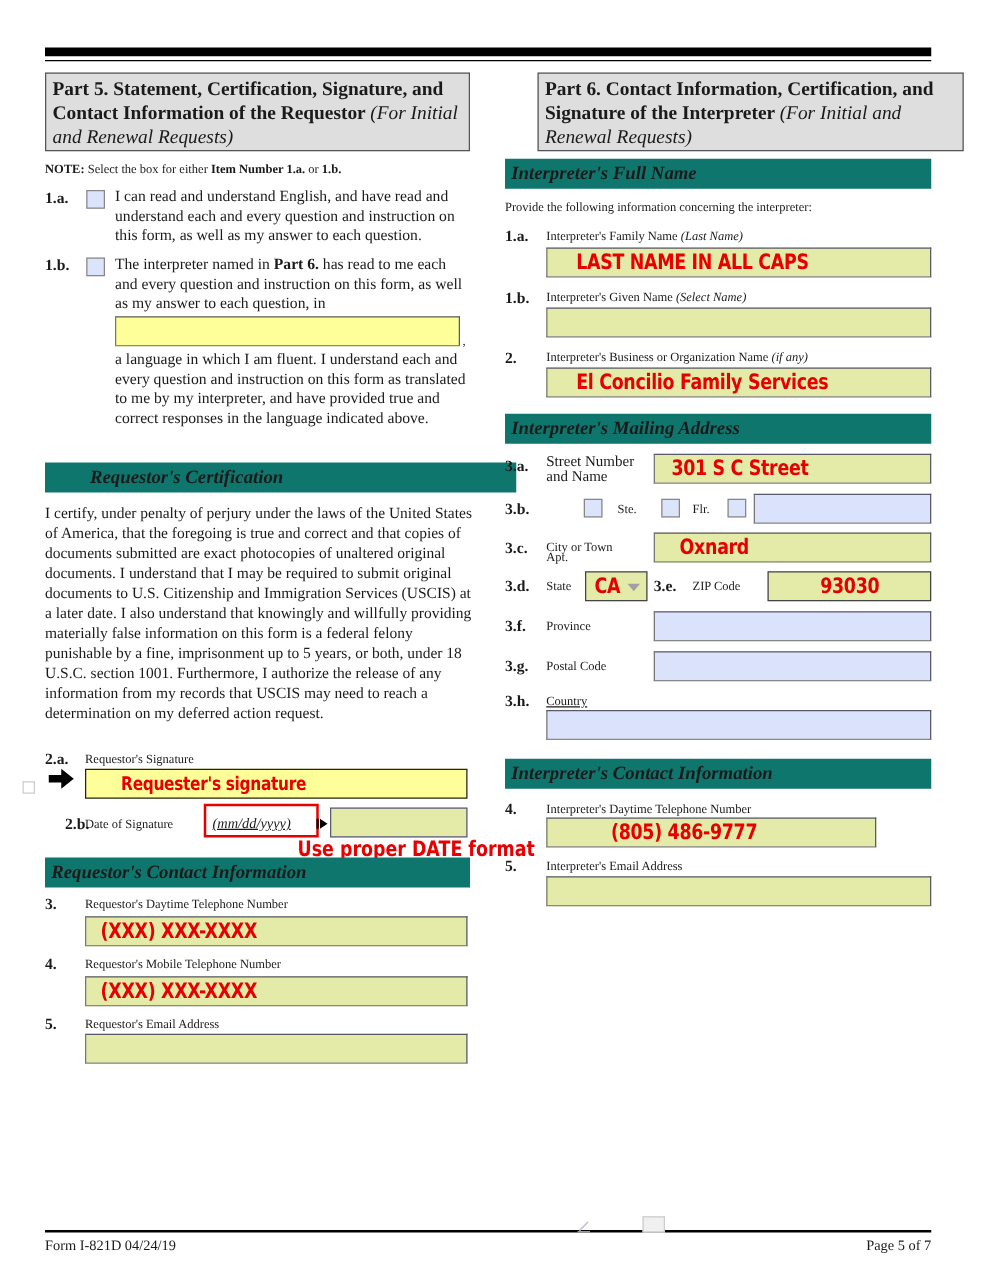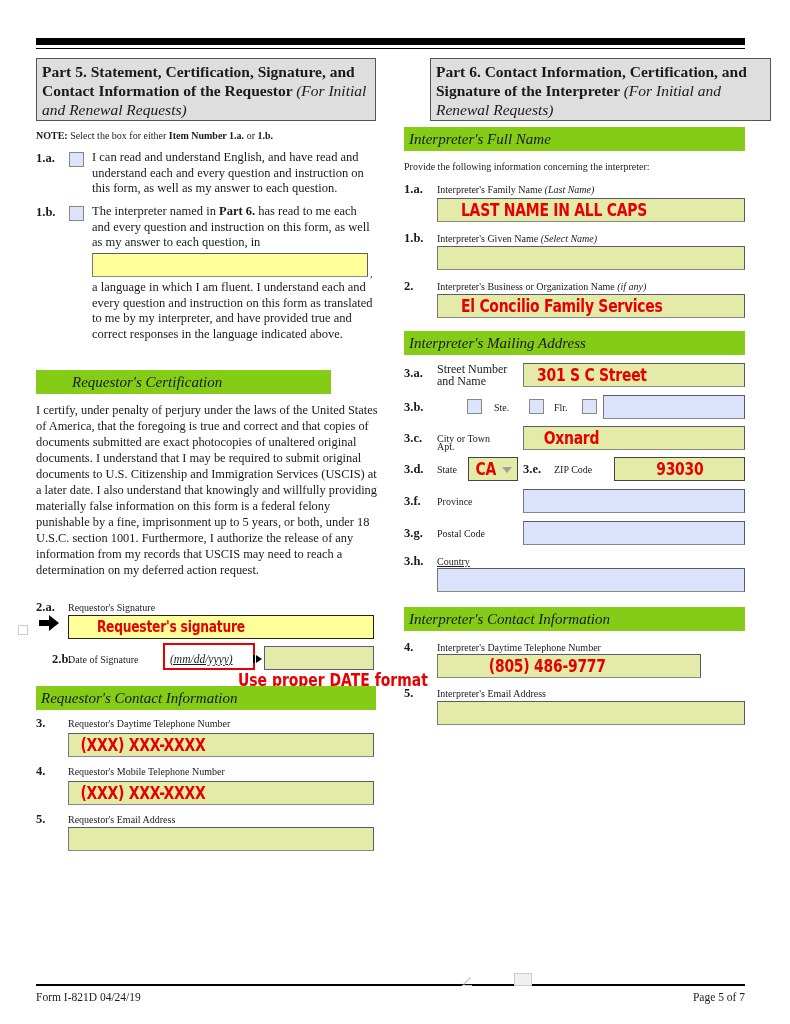--- a/index.html
+++ b/index.html
@@ -13,22 +13,22 @@
   .col-left { left: 36px; width: 340px; }
   .col-right { left: 404px; width: 341px; }
 
   .part-header {
     position: absolute; background: #dedede; border: 1px solid #555;
     padding: 3px 5px 4px 5px; font-size: 15.5px; line-height: 19px; font-weight: bold;
   }
   .part-header .ital { font-weight: normal; font-style: italic; }
 
   .sec-header {
-    position: absolute; background: #84cc16; height: 24px;
-    font-weight: normal; font-style: italic; font-size: 15px; line-height: 24px; padding-left: 5px;
+    position: absolute; background: #0f766e; height: 24px;
+    font-weight: bold; font-style: italic; font-size: 15px; line-height: 24px; padding-left: 5px;
   }
 
   .abs { position: absolute; }
   .num { position: absolute; font-weight: bold; font-size: 12.5px; }
   .txt { position: absolute; font-size: 10px; line-height: 15px; }
   .para { position: absolute; font-size: 12.5px; line-height: 15.6px; }
 
   .cb { position: absolute; width: 15px; height: 15px; background: #dbe4fb; border: 1px solid #888; }
 
   .field {
@@ -74,21 +74,21 @@
 
   <div class="num" style="left:0; top:205px;">1.b.</div>
   <div class="cb" style="left:33px; top:206px;"></div>
   <div class="para" style="left:56px; top:204px; width:284px; line-height:15.5px;">
     <span>The interpreter named in </span><b></b><b>Part 6.</b><span> has read to me each and every question and instruction on this form, as well as my answer to each question, in</span>
   </div>
   <div class="field yellow" style="left:56px; top:253px; width:276px; height:24px;"><span class="v"></span></div>
   <div class="txt" style="left:334px; top:266px;">,</div>
   <div class="para" style="left:56px; top:280px; width:284px; line-height:15.5px;">a language in which I am fluent.  I understand each and every question and instruction on this form as translated to me by my interpreter, and have provided true and correct responses in the language indicated above.</div>
 
-  <div class="sec-header" style="left:0; top:370px; width:295px;padding-left:36px;">Requestor's Certification</div>
+  <div class="sec-header" style="left:0; top:370px; width:377px;padding-left:36px;">Requestor's Certification</div>
   <div class="para" style="left:0; top:402px; width:342px; line-height:16px; font-size:12.4px;">I certify, under penalty of perjury under the laws of the United States of America, that the foregoing is true and correct and that copies of documents submitted are exact photocopies of unaltered original documents.  I understand that I may be required to submit original documents to U.S. Citizenship and Immigration Services (USCIS) at a later date.  I also understand that knowingly and willfully providing materially false information on this form is a federal felony punishable by a fine, imprisonment up to 5 years, or both, under 18 U.S.C. section 1001.  Furthermore, I authorize the release of any information from my records that USCIS may need to reach a determination on my deferred action request.</div>
 
   <div class="num" style="left:0; top:600px;">2.a.</div>
   <div class="txt" style="left:32px; top:600px;">Requestor's Signature</div>
   <div class="abs" style="left:-18px; top:625px; width:10px; height:10px; border:1px solid #ccc; background:#fff;"></div>
   <div class="abs" style="left:2px; top:614px; width:22px; height:18px;">
     <svg width="22" height="18" viewBox="0 0 22 18">
         <path d="M1 6 H11 V1 L21 9 L11 17 V12 H1 Z" fill="#000"></path>
       </svg>
   </div>

